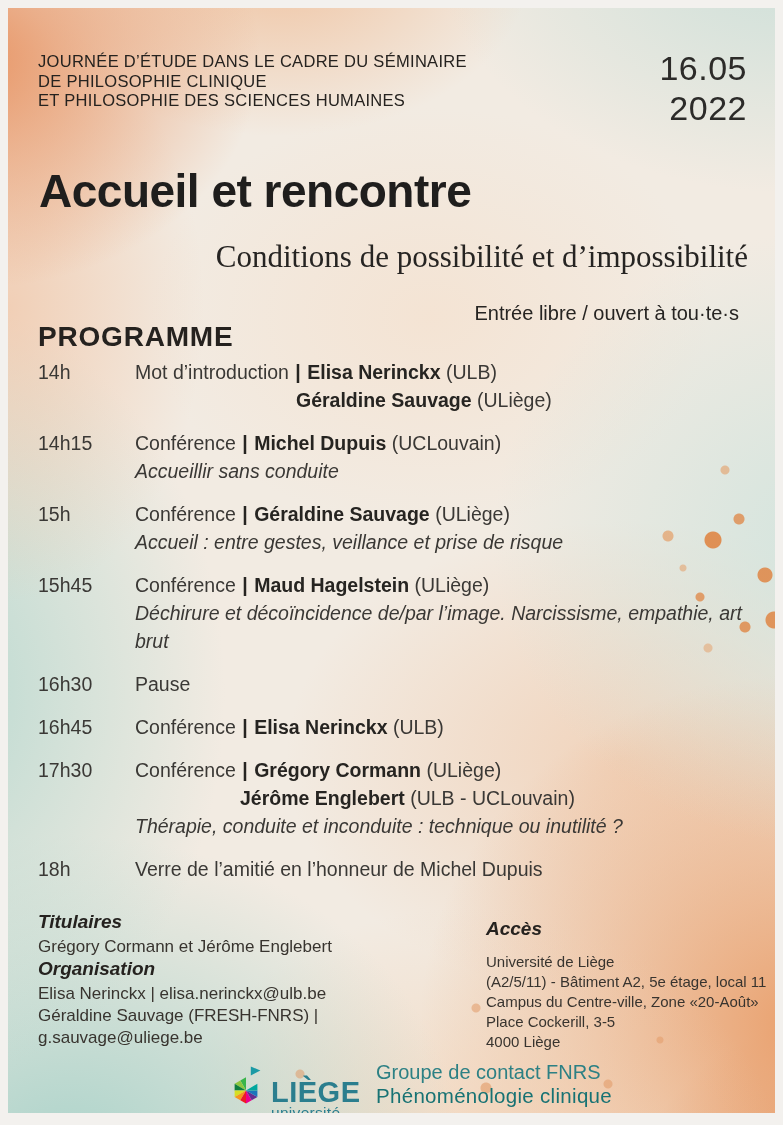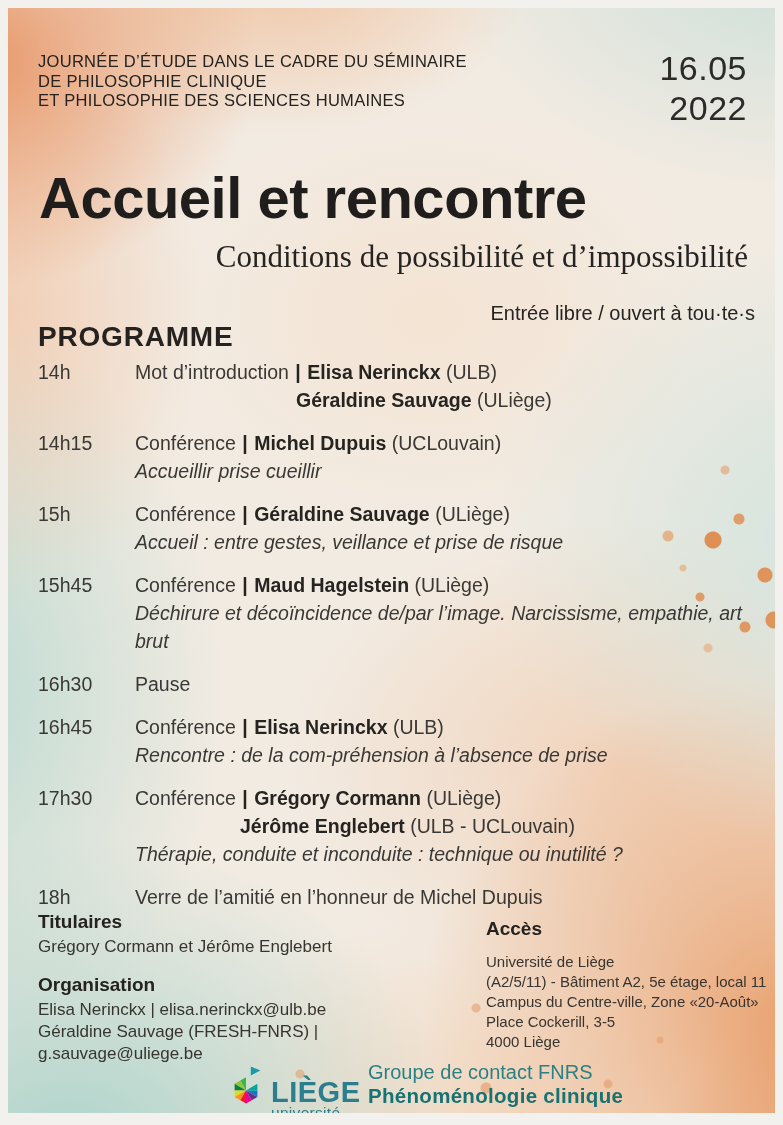--- a/index.html
+++ b/index.html
@@ -43,51 +43,51 @@
       radial-gradient(ellipse 300px 280px at 110% 110%, rgba(221,128,69,.95), rgba(221,128,69,0) 75%),
       radial-gradient(ellipse 480px 340px at 80% 68%, rgba(240,192,156,.55), rgba(240,192,156,0) 70%),
       radial-gradient(ellipse 400px 300px at 55% 28%, rgba(246,220,197,.5), rgba(246,220,197,0) 70%),
       #f2ebe2;
   }
   .abs{position:absolute;}
   
   .seminar{left:30px;top:44px;font-size:16.5px;line-height:19.5px;letter-spacing:.3px;color:#25221f;}
   .date{right:28px;top:40px;text-align:right;font-size:34px;line-height:40px;color:#2c2b29;letter-spacing:.5px;margin-left:36px;}
   
-  .title{left:31px;top:156px;font-size:58px;font-weight:bold;letter-spacing:-.5px;color:#1f1e1d;}
+  .title{left:31px;top:156px;font-size:46px;font-weight:bold;letter-spacing:-.5px;color:#1f1e1d;}
   .subtitle{right:27px;top:231px;font-family:"Liberation Serif","DejaVu Serif",serif;font-size:31px;color:#262422;}
-  .admission{right:20px;top:294px;font-size:20px;color:#262422;}
+  .admission{right:36px;top:294px;font-size:20px;color:#262422;}
   .prog-heading{left:30px;top:313px;font-size:28px;font-weight:bold;letter-spacing:.8px;color:#25221f;}
   
   .programme{left:30px;top:350px;right:14px;}
   .row{display:flex;margin-bottom:15px;font-size:19.5px;line-height:28px;color:#3a3835;}
   .row .time{width:97px;flex:none;}
   .row .entry{flex:1;}
   .spk{font-weight:bold;color:#262421;}
   .sep{font-weight:bold;color:#262421;padding:0 1px;}
   .talk{font-style:italic;}
   .indent-intro{padding-left:161px;}
   .indent-conf{padding-left:105px;}
   
   .footer-left{left:30px;top:903px;width:430px;}
-  .f-head{font-size:19px;font-weight:bold;color:#25221f;margin-bottom:3px;}
+  .f-head{font-size:19px;font-weight:bold;color:#25221f;margin-bottom:3px;font-style:italic;}
   .f-line{font-size:17px;line-height:22px;color:#38342f;}
-  .org-block{margin-top:16px;}
+  .org-block{margin-top:0;}
   .acces{left:478px;top:910px;width:290px;}
   .acces .f-head{margin-bottom:12px;}
   .acces .f-line{font-size:15px;line-height:20px;}
   
   .uliege{left:220px;top:1047px;display:flex;align-items:center;}
   .uliege svg{display:block;}
   .uliege-text{margin-left:7px;margin-top:24px;}
   .uliege-name{font-size:29px;font-weight:bold;letter-spacing:.5px;line-height:26px;}
   .uliege-sub{font-size:15.5px;line-height:16px;letter-spacing:.3px;}
-  .fnrs{left:360px;top:1053px;}
+  .fnrs{left:368px;top:1053px;}
   .fnrs-l1{font-size:20px;line-height:23px;}
-  .fnrs-l2{font-size:20.5px;line-height:24px;font-weight:bold;letter-spacing:.3px;}
+  .fnrs-l2{font-size:20.5px;line-height:24px;font-weight:normal;letter-spacing:.3px;}
 </style>
 </head>
 <body>
 
 <div class="poster">
 
   <div class="abs seminar">
     <div>JOURNÉE D’ÉTUDE DANS LE CADRE DU SÉMINAIRE</div>
     <div>DE PHILOSOPHIE CLINIQUE</div>
     <div>ET PHILOSOPHIE DES SCIENCES HUMAINES</div>
@@ -124,21 +124,21 @@
 
     <div class="row">
       <div class="time">14h15</div>
       <div class="entry">
         <div>
           <span>Conférence</span>
           <span class="sep">|</span>
           <span class="spk">Michel Dupuis</span>
           <span>(UCLouvain)</span>
         </div>
-        <div class="talk">Accueillir prise cueillir</div>
+        <div class="talk">Accueillir sans conduite</div>
       </div>
     </div>
 
     <div class="row">
       <div class="time">15h</div>
       <div class="entry">
         <div>
           <span>Conférence</span>
           <span class="sep">|</span>
           <span class="spk">Géraldine Sauvage</span>
@@ -170,21 +170,20 @@
 
     <div class="row">
       <div class="time">16h45</div>
       <div class="entry">
         <div>
           <span>Conférence</span>
           <span class="sep">|</span>
           <span class="spk">Elisa Nerinckx</span>
           <span>(ULB)</span>
         </div>
-        <div class="talk">Rencontre : de la com-préhension à l’absence de prise</div>
       </div>
     </div>
 
     <div class="row">
       <div class="time">17h30</div>
       <div class="entry">
         <div>
           <span>Conférence</span>
           <span class="sep">|</span>
           <span class="spk">Grégory Cormann</span>

